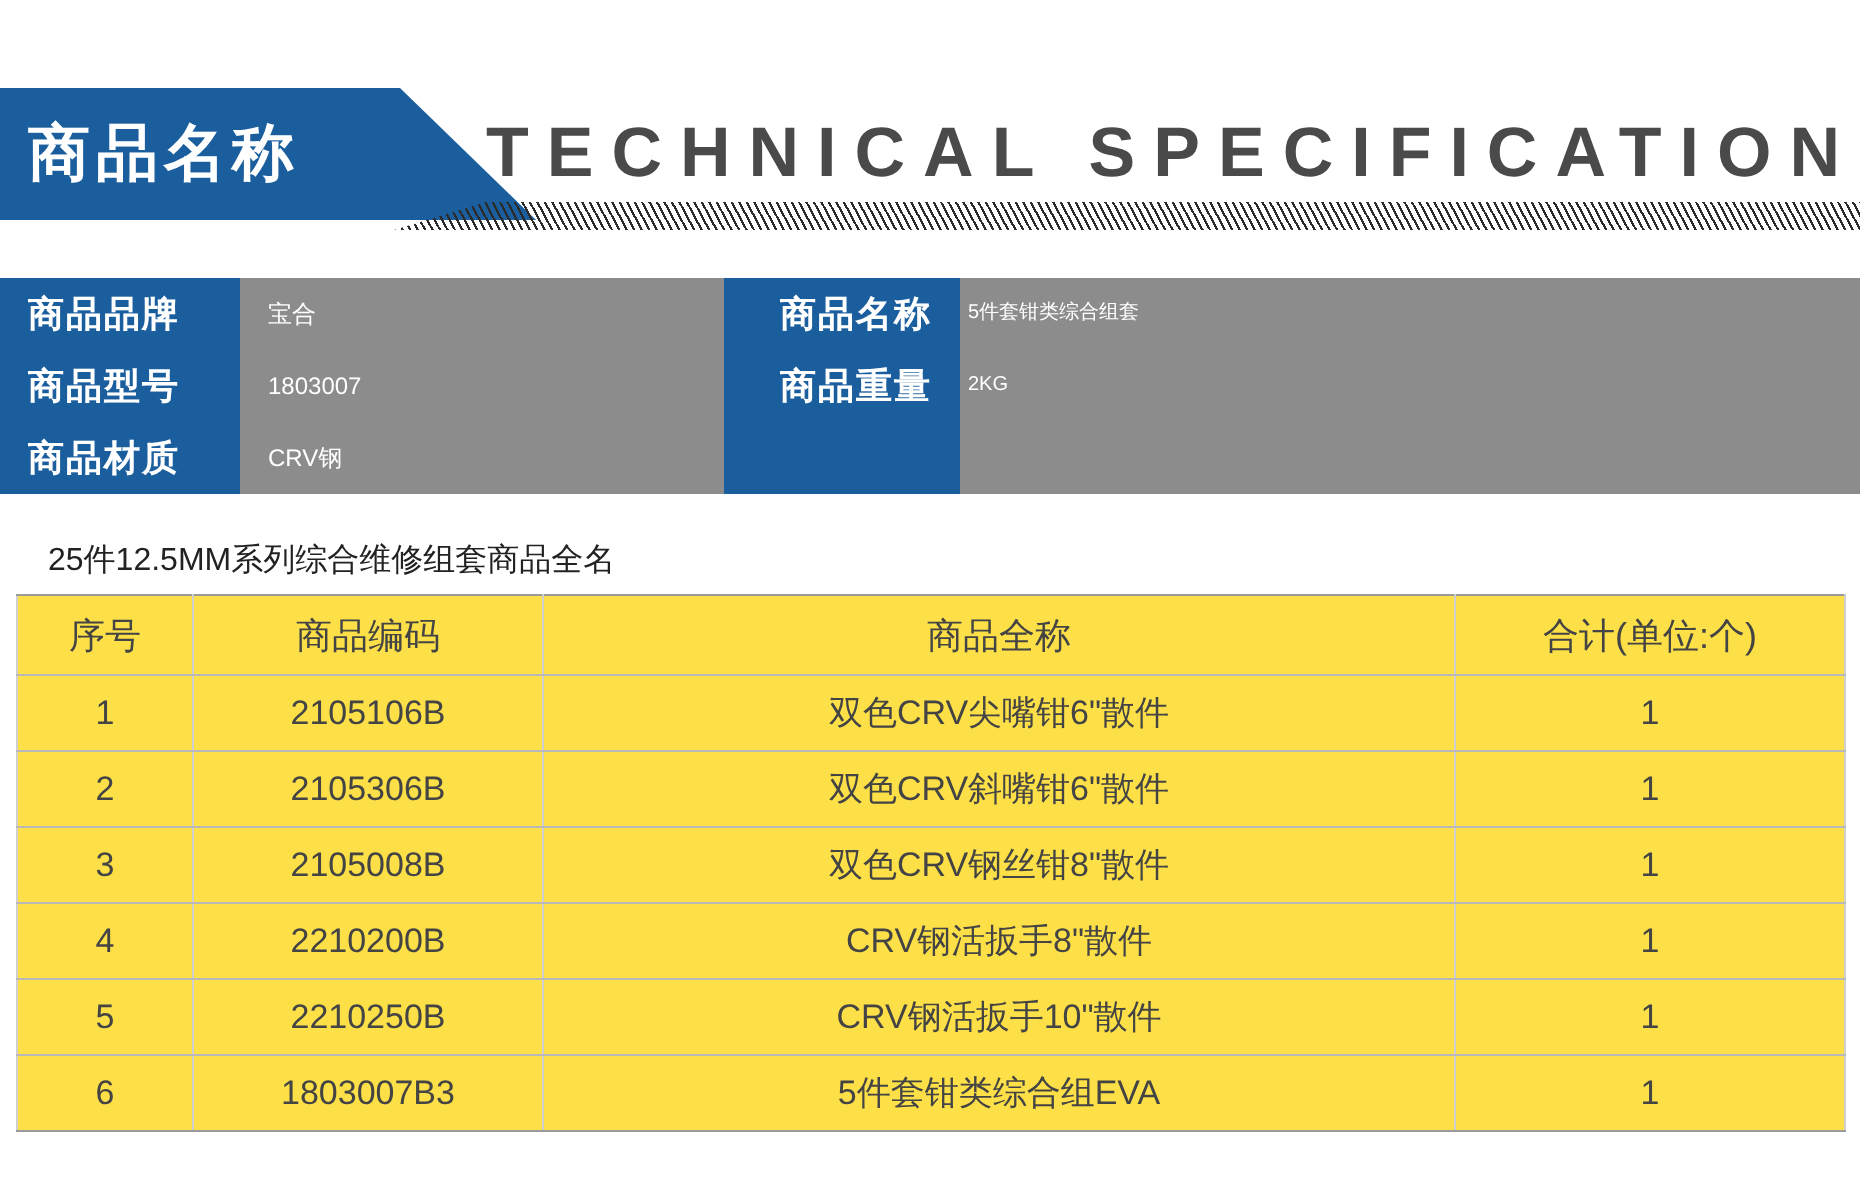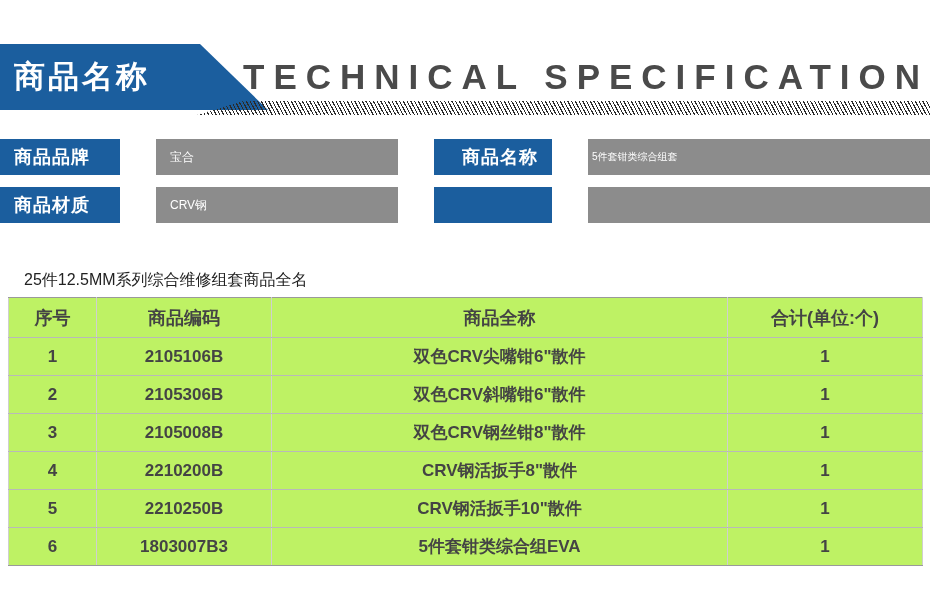--- a/index.html
+++ b/index.html
@@ -87,22 +87,21 @@
   .spec {
     position: absolute;
     left: 0;
     top: 139px;
     width: 930px;
   }
   .spec-row {
     display: flex;
     width: 930px;
     height: 36px;
-    margin-bottom: 12px;
-    gap: 36px;
+    margin-bottom: 0;
   }
   .spec-label {
     width: 120px;
     flex: 0 0 120px;
     background: #1b5e9e;
     color: #ffffff;
     font-size: 18px;
     font-weight: bold;
     line-height: 36px;
     padding-left: 14px;
@@ -166,22 +165,22 @@
     width: 914px;
     border-collapse: collapse;
     table-layout: fixed;
   }
   .items th, .items td {
     border: 1px solid #b9b9b9;
     border-left-color: #cfcfcf;
     border-right-color: #cfcfcf;
     text-align: center;
     color: #444444;
-    font-weight: bold;
-    background: #bef264;
+    font-weight: normal;
+    background: #fde047;
   }
   .items th {
     height: 37px;
     font-size: 18px;
     border-top: 1px solid #9a9a9a;
   }
   .items td {
     height: 35px;
     font-size: 17px;
   }
@@ -205,20 +204,26 @@
 
   <div class="spec">
 
     <div class="spec-row">
       <div class="spec-label">商品品牌</div>
       <div class="spec-value">宝合</div>
       <div class="spec-label2">商品名称</div>
       <div class="spec-value2">5件套钳类综合组套</div>
     </div>
 
+    <div class="spec-row">
+      <div class="spec-label">商品型号</div>
+      <div class="spec-value">1803007</div>
+      <div class="spec-label2">商品重量</div>
+      <div class="spec-value2">2KG</div>
+    </div>
 
     <div class="spec-row">
       <div class="spec-label">商品材质</div>
       <div class="spec-value">CRV钢</div>
       <div class="spec-label2"></div>
       <div class="spec-value2"></div>
     </div>
 
   </div>
 

